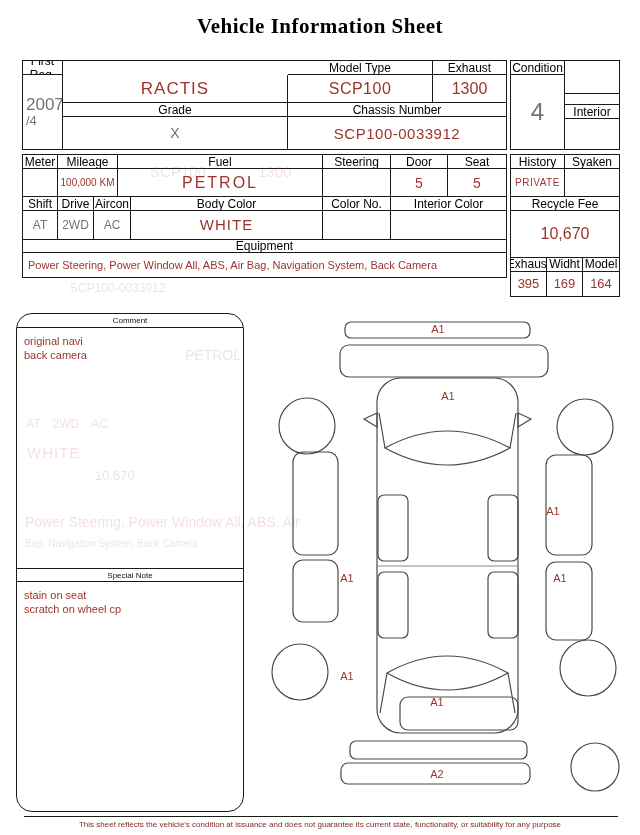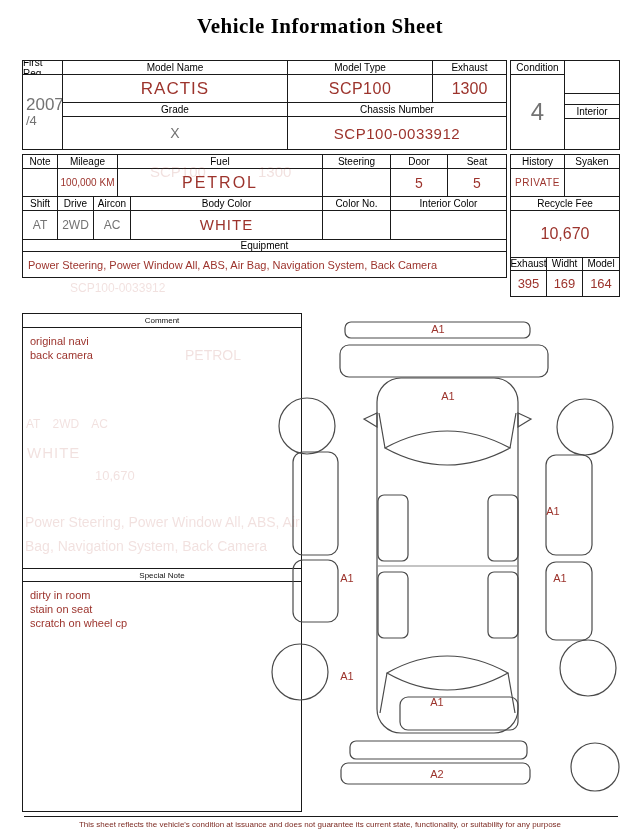--- a/index.html
+++ b/index.html
@@ -10,21 +10,21 @@
   .title{
     position:absolute;left:0;top:14px;width:100%;text-align:center;
     font-family:"Liberation Serif",serif;font-size:21px;font-weight:600;color:#000;
     letter-spacing:.5px;
   }
   
   .box{position:absolute;border:1px solid #1a1a1a;box-sizing:border-box;background:#fff;}
   .cell{border-right:1px solid #1a1a1a;border-bottom:1px solid #1a1a1a;box-sizing:border-box;
         display:flex;align-items:center;justify-content:center;overflow:hidden;}
   .nr{border-right:none;} .nb{border-bottom:none;}
-  .lab{font-size:10px;color:#000;}
+  .lab{font-size:12px;color:#000;text-align:center;}
   .red{color:#9c332c;}
   .dark{color:#737373;}
 
   
   .tbl1{left:22px;top:60px;width:485px;height:90px;display:grid;
         grid-template-columns:40px 225px 145px 1fr;
         grid-template-rows:14px 28px 14px 1fr;}
   .t1-fr-l{grid-area:1/1;} .t1-mn-l{grid-area:1/2;} .t1-mt-l{grid-area:1/3;} .t1-ex-l{grid-area:1/4;}
   .t1-fr-v{grid-area:2/1/5/2;flex-direction:column;align-items:flex-start;justify-content:center;padding-left:3px;}
   .t1-mn-v{grid-area:2/2;font-size:17px;letter-spacing:1px;}
@@ -62,21 +62,21 @@
   
   .right2{left:510px;top:154px;width:110px;height:143px;display:flex;flex-direction:column;}
   .right2 .row > .cell{border-bottom:none;}
   .w54{width:54px;} .w36b{width:36px;}
   .private{font-size:10px;letter-spacing:.5px;}
   .recycle{font-size:16px;}
   .h47{height:47px;}
   .lwh{font-size:13px;}
 
   
-  .bl{left:22px;top:313px;width:280px;height:499px;display:flex;flex-direction:column;}
+  .bl{left:16px;top:313px;width:228px;height:499px;display:flex;flex-direction:column;border-radius:16px;}
   .bl-h{height:14px;display:flex;align-items:center;justify-content:center;font-size:8px;
         border-bottom:1px solid #1a1a1a;box-sizing:border-box;}
   .bl-h2{border-top:1px solid #1a1a1a;}
   .bl-b1{height:240px;box-sizing:border-box;padding:6px 7px;}
   .bl-b2{flex:1;box-sizing:border-box;padding:6px 7px;}
   .note-line{font-size:11px;line-height:14px;color:#9c332c;}
 
   
   .diagram{position:absolute;left:266px;top:313px;width:366px;height:500px;}
   .diagram svg{display:block;}
@@ -93,21 +93,20 @@
 </style>
 </head>
 <body>
 
 <div class="sheet">
 
   <div class="title">Vehicle Information Sheet</div>
 
   <div class="box tbl1">
     <div class="cell lab t1-fr-l">First Reg.</div>
-    <div class="cell lab t1-mn-l">Model Name</div>
     <div class="cell lab t1-mt-l">Model Type</div>
     <div class="cell lab t1-ex-l nr">Exhaust</div>
 
     <div class="cell t1-fr-v nb dark">
       <span class="fr-year">2007</span>
       <span class="fr-month">/4</span>
     </div>
     <div class="cell t1-mn-v red">RACTIS</div>
     <div class="cell t1-mt-v red">SCP100</div>
     <div class="cell t1-ex-v nr red">1300</div>
@@ -123,21 +122,21 @@
     <div class="cell lab cd-c-l">Condition</div>
     <div class="cell lab cd-e-l nr">Exterior</div>
     <div class="cell cd-c-v nb dark">4</div>
     <div class="cell cd-e-v nr"></div>
     <div class="cell lab cd-i-l nr">Interior</div>
     <div class="cell cd-i-v nr nb"></div>
   </div>
 
   <div class="box tbl2">
     <div class="row h14 rb">
-      <div class="cell lab w35">Note</div>
+      <div class="cell lab w35">Meter</div>
       <div class="cell lab w60">Mileage</div>
       <div class="cell lab w205">Fuel</div>
       <div class="cell lab w68">Steering</div>
       <div class="cell lab w57">Door</div>
       <div class="cell lab fx nr">Seat</div>
     </div>
     <div class="row h29 rb">
       <div class="cell w35"></div>
       <div class="cell w60 red mileage">100,000 KM</div>
       <div class="cell w205 red fuel">PETROL</div>
@@ -197,21 +196,20 @@
   </div>
 
   <div class="box bl">
     <div class="bl-h">Comment</div>
     <div class="bl-b1">
       <div class="note-line">original navi</div>
       <div class="note-line">back camera</div>
     </div>
     <div class="bl-h bl-h2">Special Note</div>
     <div class="bl-b2">
-      <div class="note-line">dirty in room</div>
       <div class="note-line">stain on seat</div>
       <div class="note-line">scratch on wheel cp</div>
     </div>
   </div>
 
   <div class="diagram">
     <svg width="366" height="500" viewBox="0 0 366 500">
       <g fill="none" stroke="#4a4a4a" stroke-width="1.2">
 
         <rect x="79" y="9" width="185" height="16" rx="6"></rect>
@@ -263,18 +261,18 @@
   <span class="ghost" style="left:70px;top:281px;font-size:12px;">SCP100-0033912</span>
   <span class="ghost" style="left:185px;top:347px;font-size:14px;">PETROL</span>
   <span class="ghost ghost-row" style="left:26px;top:417px;font-size:12px;">
     <span>AT</span>
     <span>2WD</span>
     <span>AC</span>
   </span>
   <span class="ghost" style="left:27px;top:444px;font-size:15px;letter-spacing:1px;">WHITE</span>
   <span class="ghost" style="left:95px;top:468px;font-size:13px;">10,670</span>
   <span class="ghost" style="left:25px;top:514px;font-size:14px;">Power Steering, Power Window  All, ABS, Air</span>
-  <span class="ghost" style="left:25px;top:538px;font-size:14px;">Bag, Navigation System, Back Camera</span>
+  <span class="ghost" style="left:25px;top:538px;font-size:10px;">Bag, Navigation System, Back Camera</span>
 
   <div class="footer-line"></div>
   <div class="footer-text">This sheet reflects the vehicle's condition at issuance and does not guarantee its current state, functionality, or suitability for any purpose</div>
 
 </div>
 
 </body></html>

